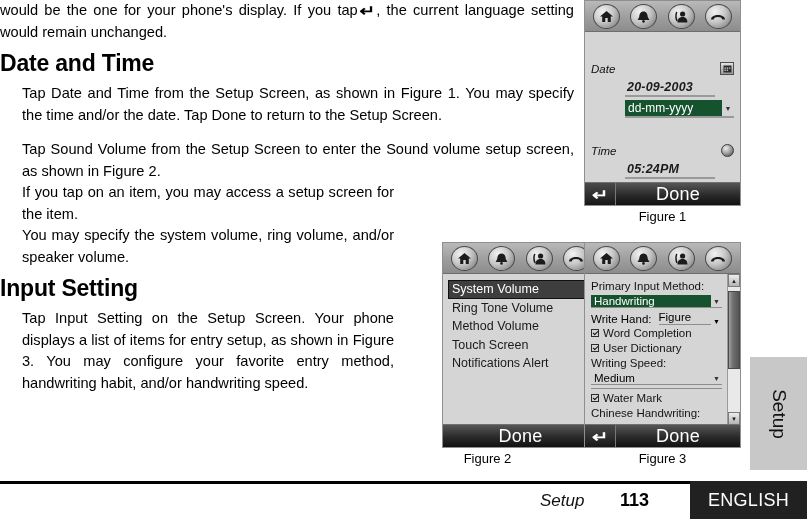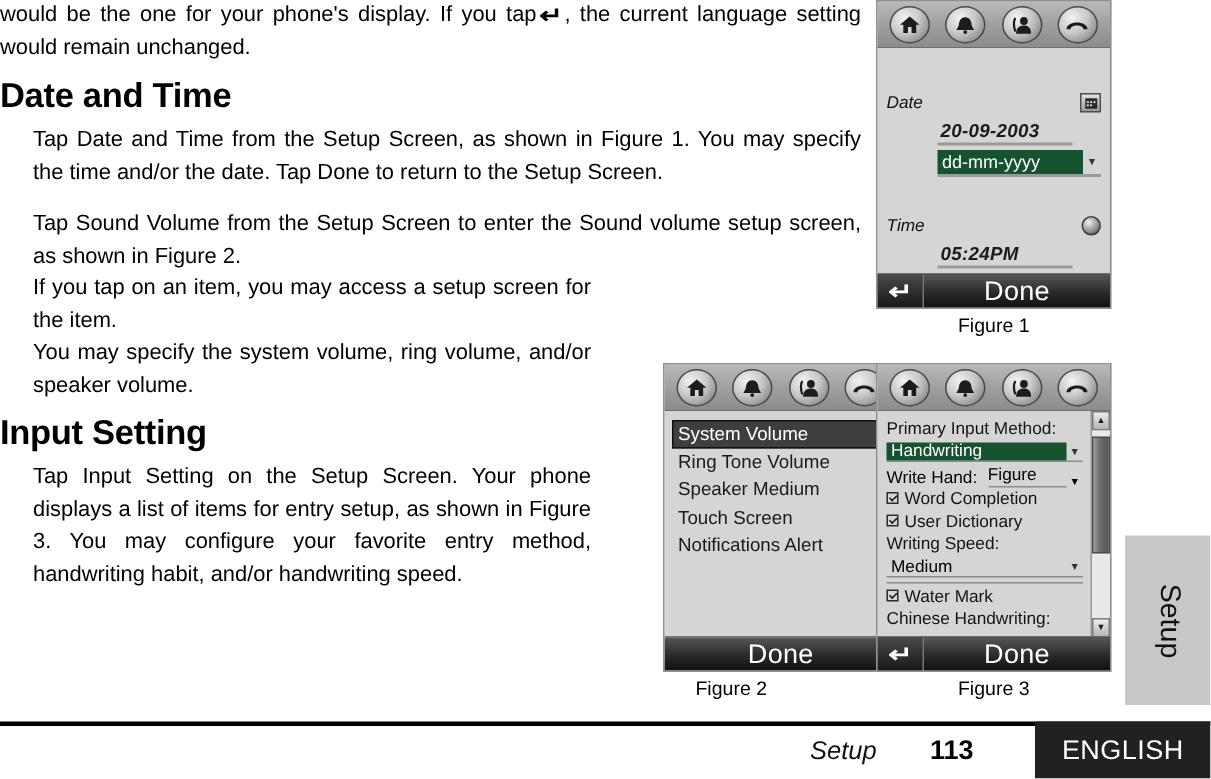--- a/index.html
+++ b/index.html
@@ -526,21 +526,21 @@
         <svg width="16" height="11" viewBox="0 0 16 11">
             <path d="M1 8.5 C1 2.5 15 2.5 15 8.5 L12.3 8.5 C12.3 5.2 3.7 5.2 3.7 8.5 Z" fill="#1c1c1c"></path>
           </svg>
       </div>
     </div>
 
     <div class="scr-body">
       <div class="vol-list">
         <div class="vol-item selected">System Volume</div>
         <div class="vol-item">Ring Tone Volume</div>
-        <div class="vol-item">Speaker Medium</div>
+        <div class="vol-item">Method Volume</div>
         <div class="vol-item">Touch Screen</div>
         <div class="vol-item">Notifications Alert</div>
       </div>
     </div>
 
     <div class="donebar">
       <div class="done-label">Done</div>
     </div>
   </div>
 </div>

